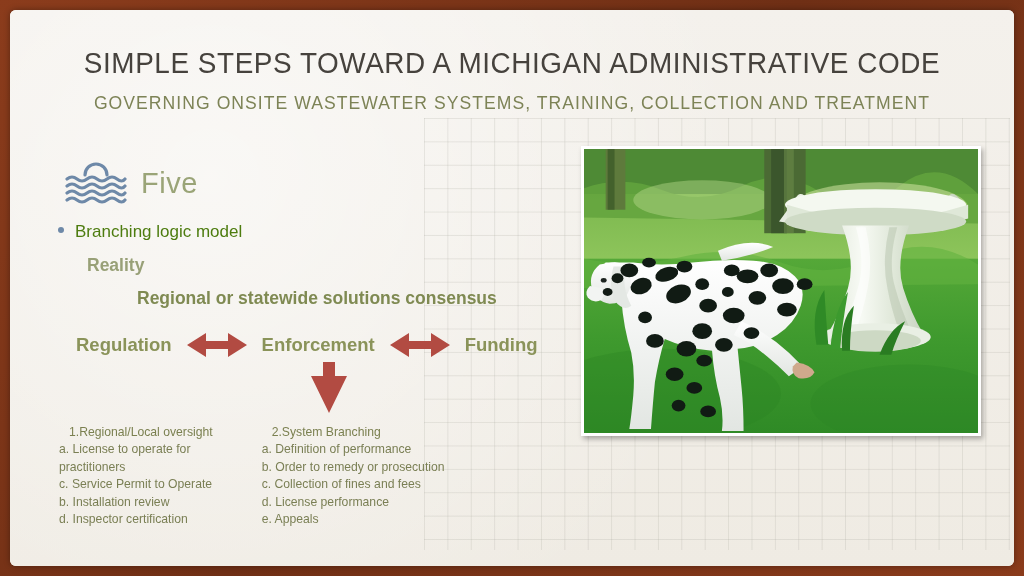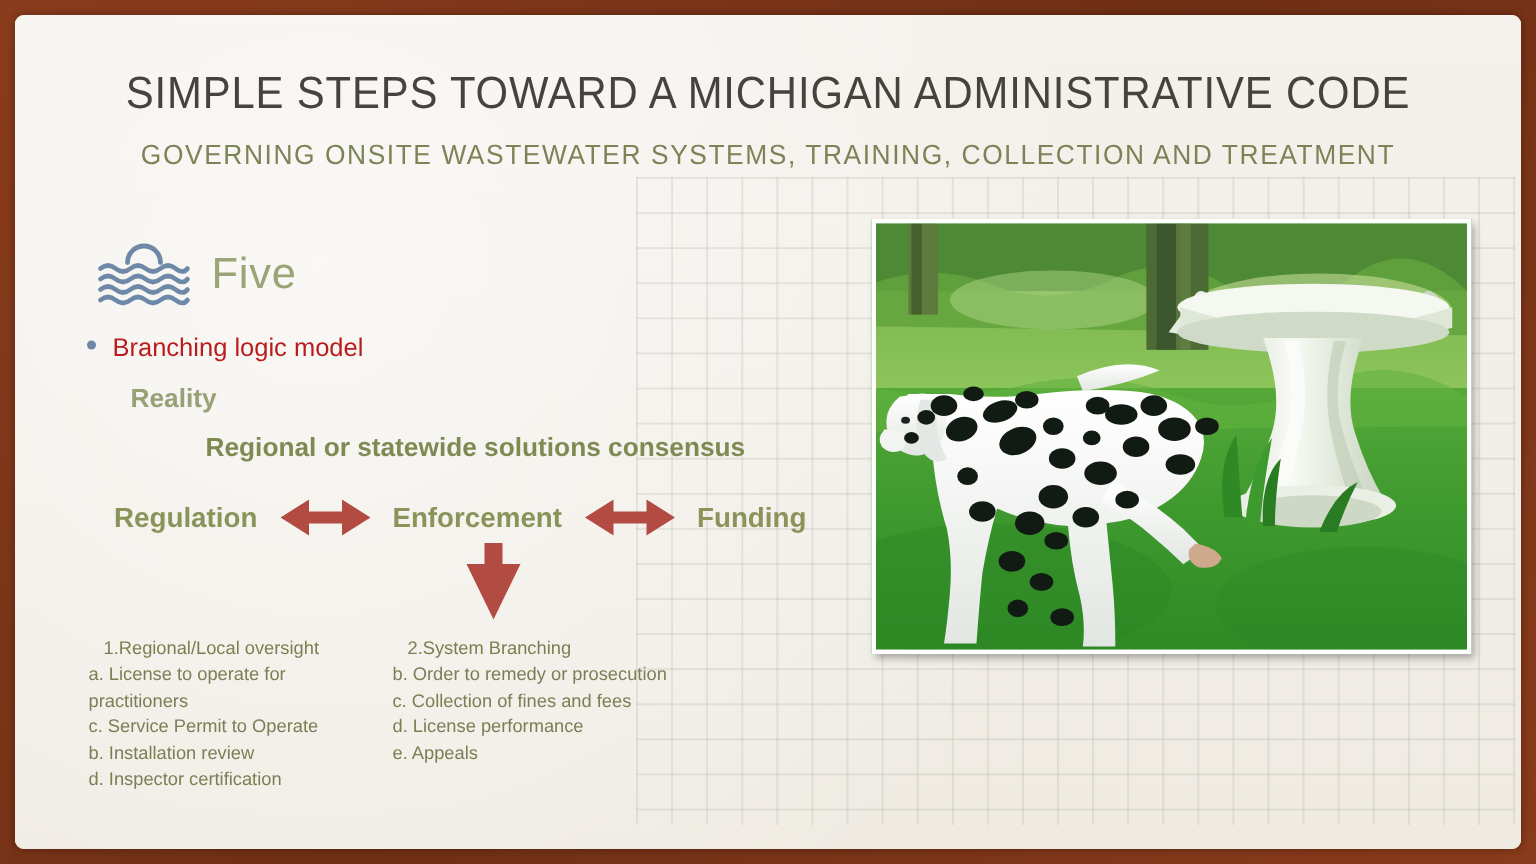--- a/index.html
+++ b/index.html
@@ -48,21 +48,21 @@
     font-weight:400;
     transform:scaleX(.95);transform-origin:center;
   }
 
   .five-row{position:absolute;left:55px;top:130px;display:flex;align-items:center;gap:14px;margin-top:20px;}
   .wave-icon{width:62px;height:46px;display:block;}
   .five-label{font-size:29px;color:#9aa477;letter-spacing:.5px;}
 
   .bullet-row{position:absolute;left:48px;top:212px;display:flex;align-items:baseline;gap:11px;}
   .bullet-dot{width:6px;height:6px;border-radius:50%;background:#6e89a8;display:inline-block;position:relative;top:-4px;}
-  .bullet-text{font-size:17px;color:#b91c1c;}
+  .bullet-text{font-size:17px;color:#4d7c0f;}
 
   .reality{position:absolute;left:77px;top:245px;font-size:17.5px;color:#98a077;font-weight:bold;}
   .consensus{position:absolute;left:127px;top:278px;font-size:17.5px;color:#7f8a52;font-weight:bold;}
 
   .chain{position:absolute;left:66px;top:320px;width:480px;height:30px;display:flex;align-items:center;}
   .chain-word{font-size:18.5px;color:#8a9359;font-weight:bold;white-space:nowrap;}
   .dbl-arrow{width:62px;height:30px;display:block;}
   .chain-gap{flex:0 0 14px;}
   .down-arrow{position:absolute;left:297px;top:352px;width:44px;height:52px;}
 
@@ -157,20 +157,24 @@
         </div>
         <div class="sub">
           <span>d.</span>
           <span>Inspector certification</span>
         </div>
       </div>
 
       <div class="list-col">
         <div class="l1">
           <span>2.</span><span>System Branching</span>
+        </div>
+        <div class="sub">
+          <span>a.</span>
+          <span>Definition of performance</span>
         </div>
         <div class="sub">
           <span>b.</span>
           <span>Order to remedy or prosecution</span>
         </div>
         <div class="sub">
           <span>c.</span>
           <span>Collection of fines and fees</span>
         </div>
         <div class="sub">

